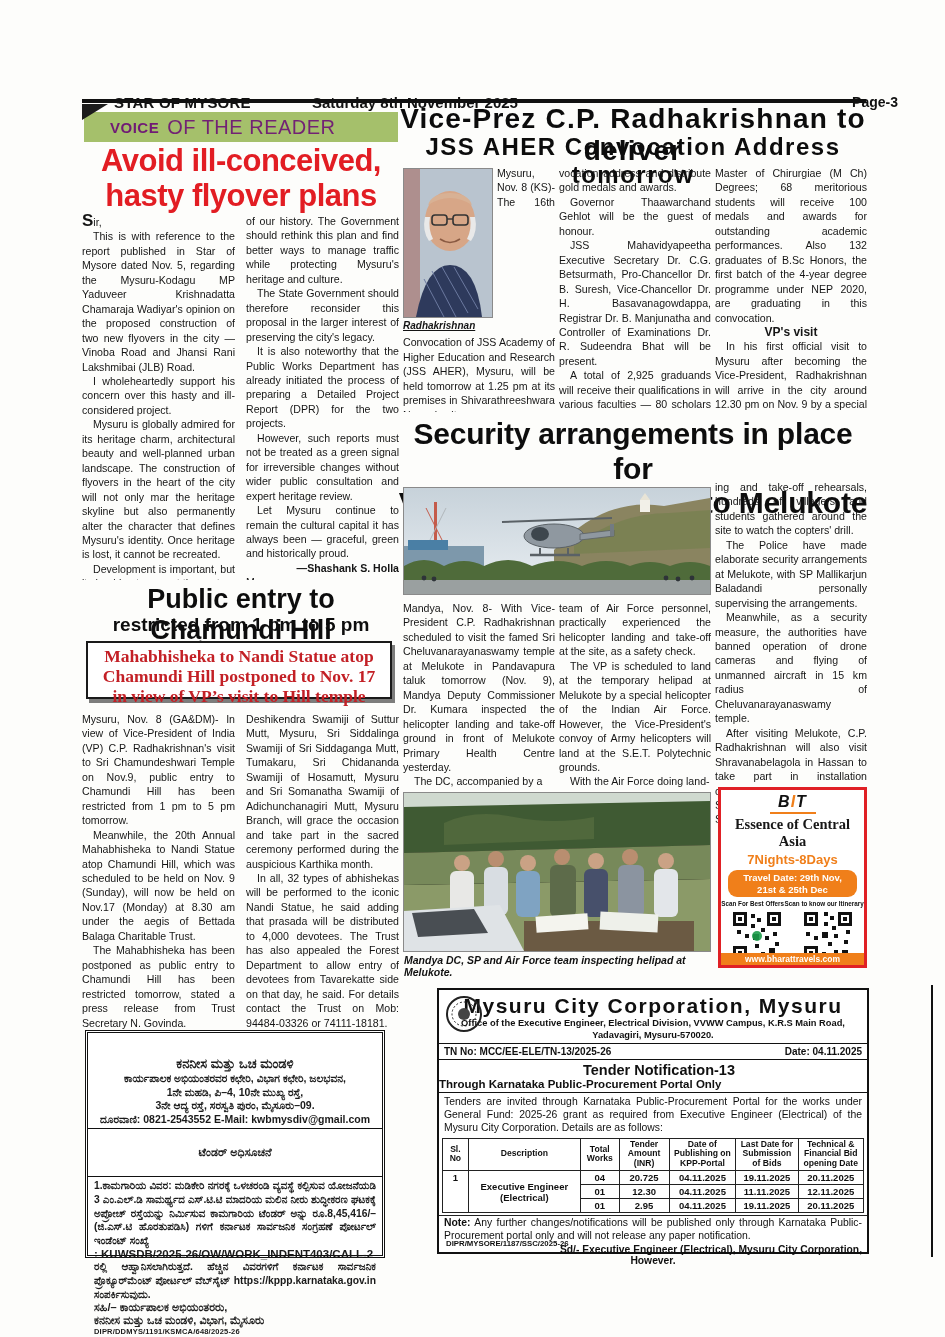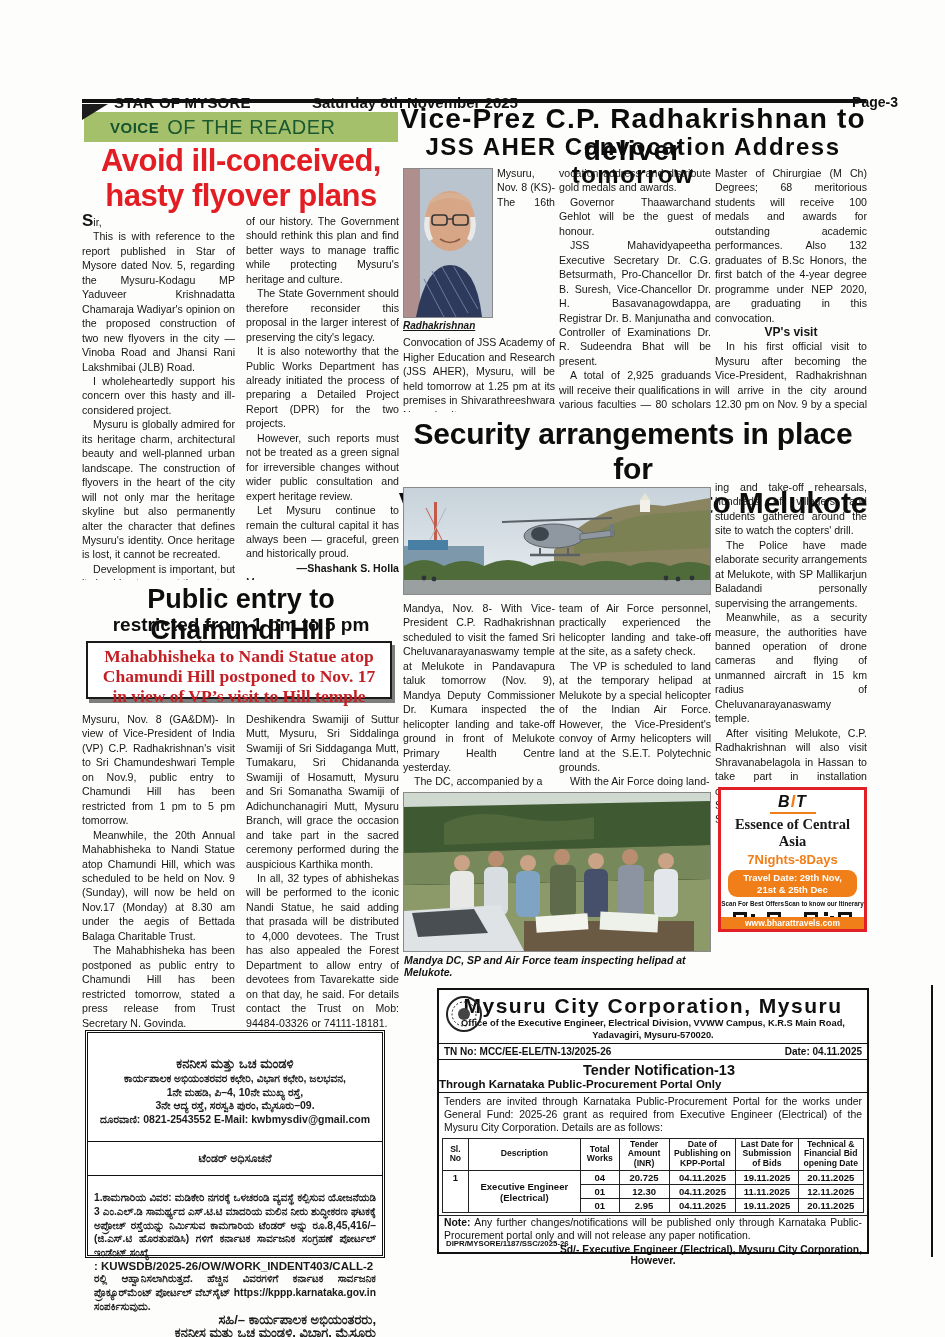--- a/index.html
+++ b/index.html
@@ -6,21 +6,21 @@
   #page{position:relative;width:945px;height:1337px;background:#fdfdfb;margin:0 auto;overflow:hidden;
         font-family:"Liberation Sans",sans-serif;color:#111;}
   .abs{position:absolute;}
   
   .mast{top:94px;left:82px;width:784px;height:20px;margin-left:32px;}
   .mast .l{position:absolute;left:0;top:0;font-size:15px;font-weight:bold;letter-spacing:.2px;}
   .mast .c{position:absolute;left:198px;top:0;font-size:15px;font-weight:bold;}
   .mast .r{position:absolute;right:0;top:0;font-size:14px;font-weight:bold;}
   .mastrule{top:99px;left:82px;width:784px;height:4px;background:#111;}
   
-  .voice{top:112px;left:84px;width:314px;height:30px;background:#a5c06b;color:#14532d;
+  .voice{top:112px;left:84px;width:314px;height:30px;background:#a5c06b;color:#701a75;
          display:flex;align-items:center;padding-left:26px;box-sizing:border-box;}
   .voice .fold{position:absolute;left:-2px;top:-8px;width:0;height:0;
          border-left:26px solid #1c1c1c;border-bottom:16px solid transparent;}
   .voice b{font-size:15px;font-weight:800;letter-spacing:.5px;margin-right:8px;}
   .voice span{font-size:20px;font-weight:300;letter-spacing:.5px;opacity:.95;}
   .red-hl{top:143px;left:82px;width:318px;text-align:center;color:#e21d23;font-weight:bold;
           font-size:31px;line-height:35px;letter-spacing:-.5px;}
   
   .btxt{font-size:10.6px;line-height:14.45px;text-align:justify;color:#151515;overflow:hidden;}
   .btxt p{margin:0;text-indent:11px;}
@@ -44,27 +44,27 @@
   
   .photo{border:1px solid #8a8a8a;overflow:hidden;background:#ccc;}
   .pcap{font-style:italic;font-weight:bold;font-size:10.5px;color:#111;}
   .port-cap{font-style:italic;font-weight:bold;font-size:10px;text-decoration:underline;margin-top:1px;}
   
   .kad{top:1030px;left:85px;width:300px;height:228px;border:3px double #111;background:#fff;
        box-sizing:border-box;padding:3px 6px 2px 6px;font-weight:bold;color:#1a1a1a;}
   .kad .t{text-align:center;font-size:13px;margin-top:20px;}
   .kad .a{text-align:center;font-size:10.5px;line-height:13.5px;}
   .kad .band{border-top:1.5px solid #111;border-bottom:1.5px solid #111;text-align:center;
-             font-size:11px;margin:15px -6px;padding:10px 0;}
+             font-size:11px;margin:2px -6px;padding:17px 0;}
   .kad .bd{font-size:10.3px;line-height:13.8px;text-align:justify;}
   .kad .ref{font-size:11.5px;}
-  .kad .sg{text-align:right;font-size:13px;line-height:13px;}
+  .kad .sg{font-size:11px;line-height:13px;}
   .kad .dip{font-size:7.5px;letter-spacing:.2px;}
   
-  .tad{top:787px;left:718px;width:149px;height:145px;border:3px solid #e02025;background:#fff;
+  .tad{top:787px;left:718px;width:149px;height:181px;border:3px solid #e02025;background:#fff;
        box-sizing:border-box;text-align:center;overflow:hidden;}
   .tad .logo{font-style:italic;font-weight:800;font-size:16px;letter-spacing:1px;margin-top:3px;}
   .tad .logo .o{color:#f07f1a;}
   .tad .swoosh{width:46px;height:2px;background:#f07f1a;margin:1px auto 2px auto;}
   .tad .title{font-family:"Liberation Serif",serif;font-weight:bold;font-size:14.5px;color:#171717;}
   .tad .nights{color:#f07f1a;font-weight:800;font-size:13px;margin-top:2px;}
   .tad .pill{background:#f07f1a;color:#fff;font-weight:bold;font-size:9.5px;line-height:11.5px;
              border-radius:9px;margin:3px 7px;padding:2px 2px;}
   .tad .scanrow{display:flex;justify-content:space-around;margin-top:2px;}
   .tad .scanlab{font-weight:bold;font-size:6.3px;}

